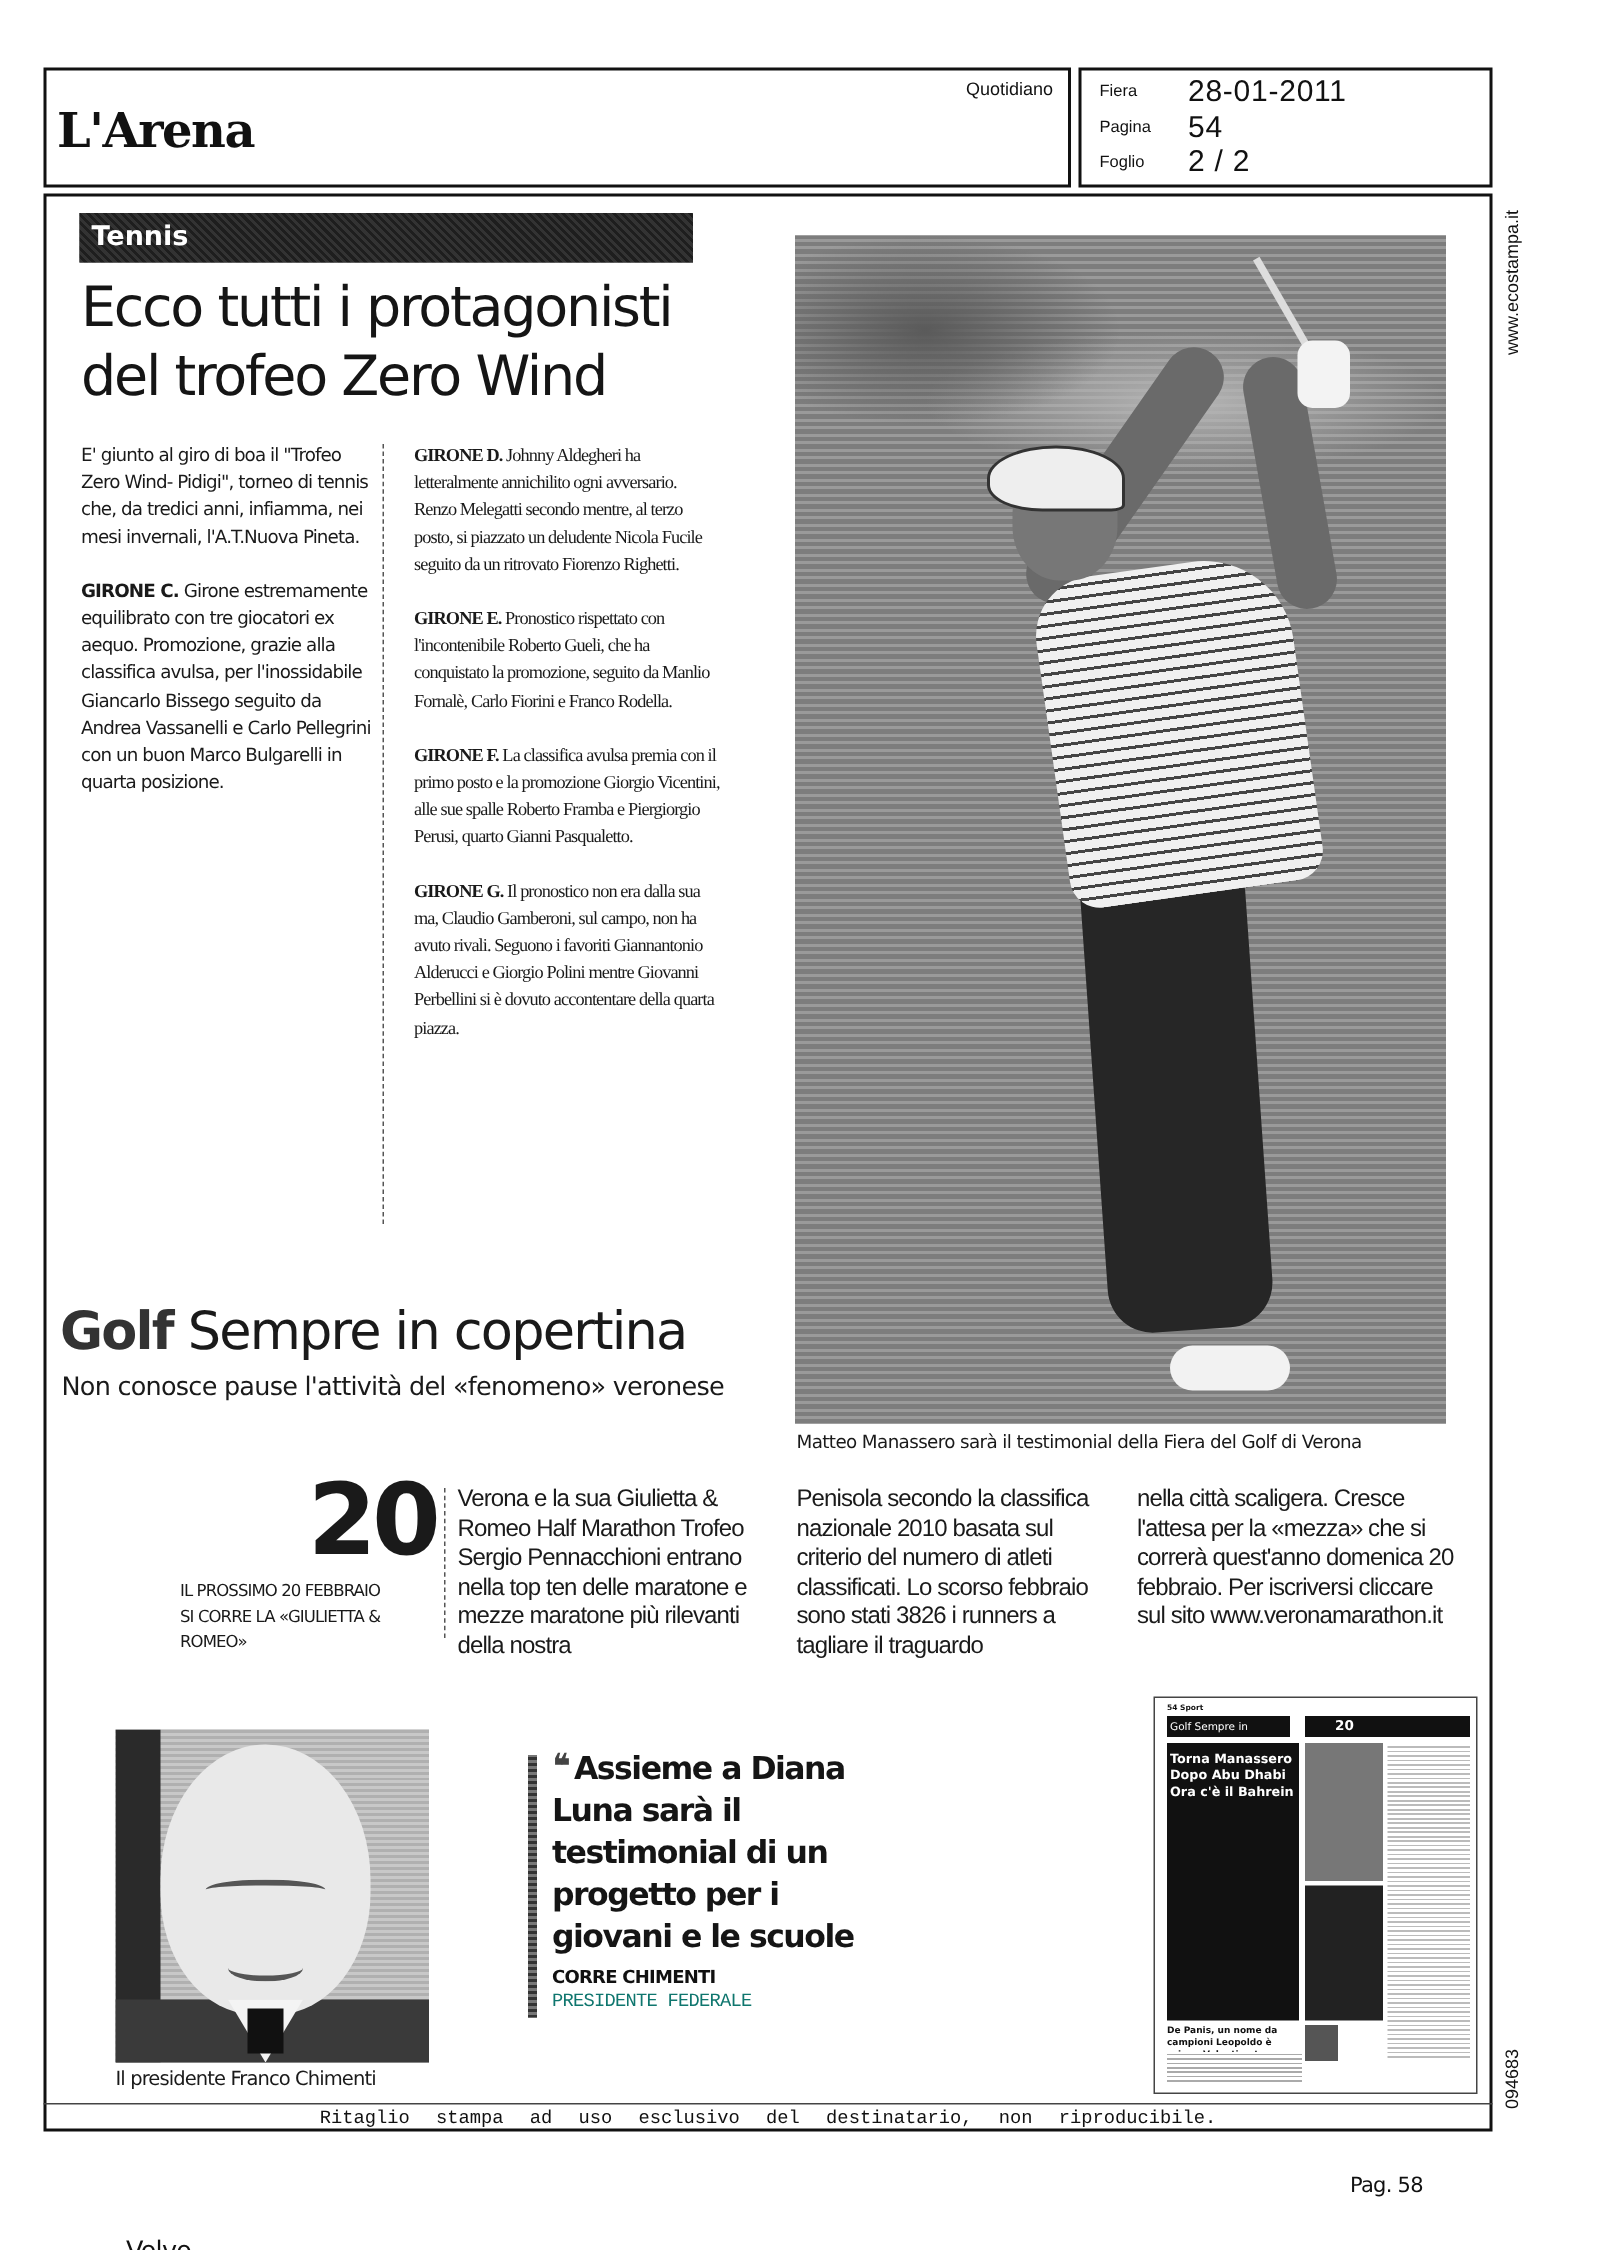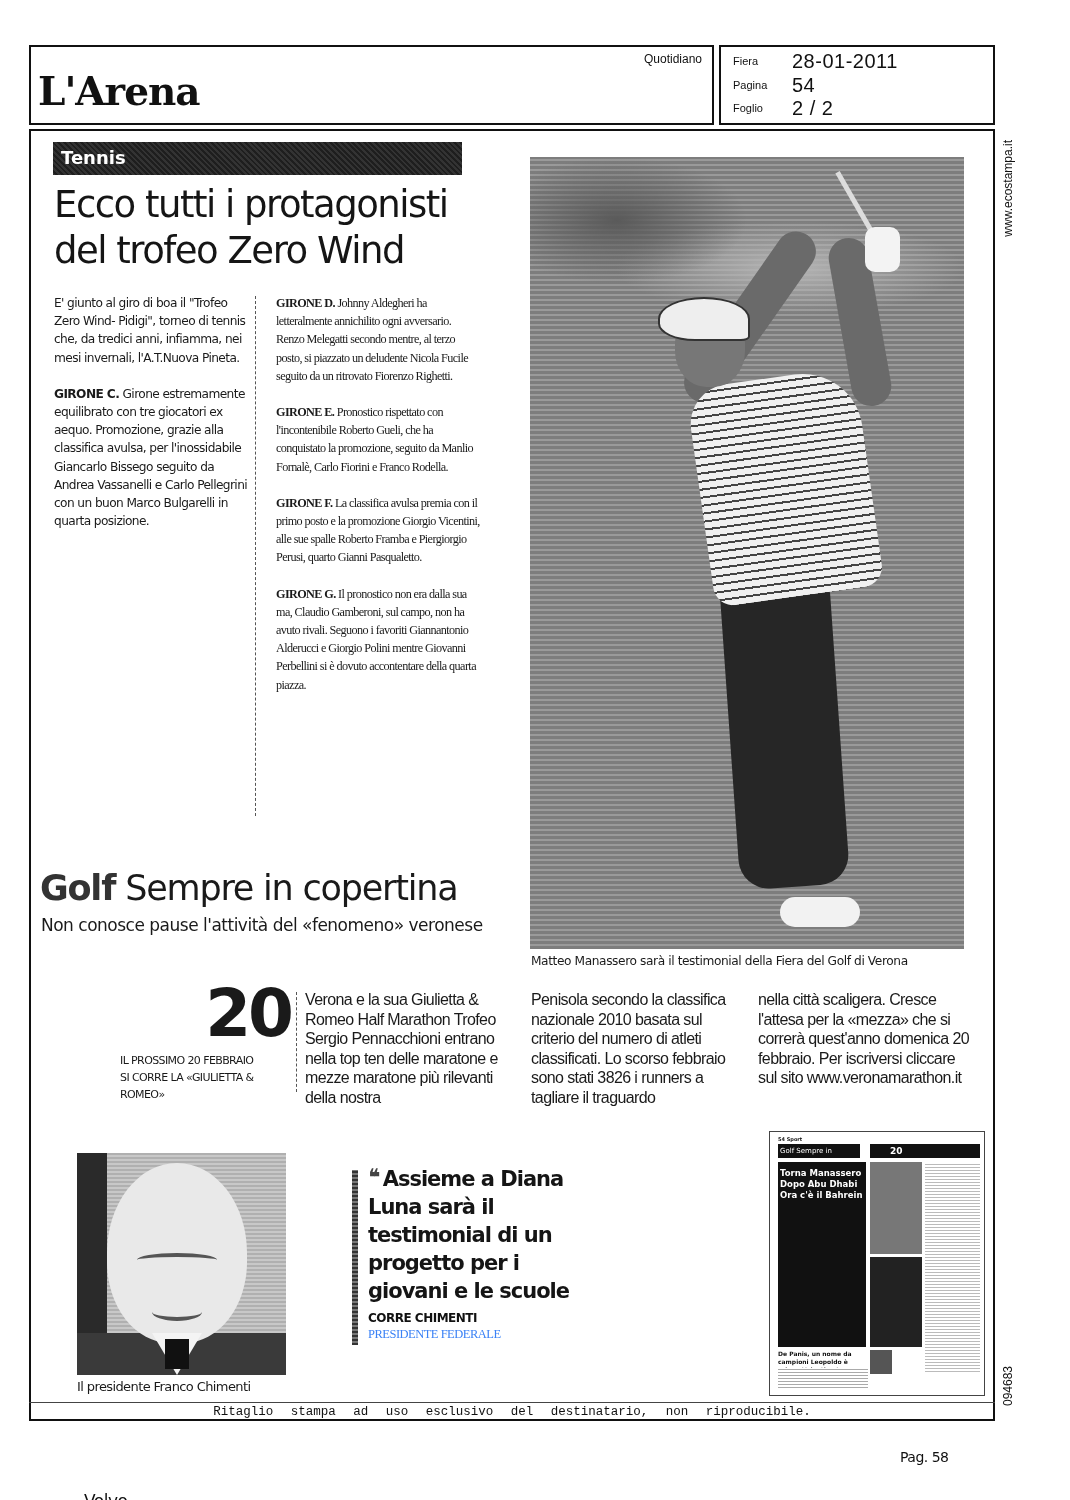--- a/index.html
+++ b/index.html
@@ -2,21 +2,21 @@
 <html><head>
 <meta charset="utf-8">
 <style>
   html, body { margin: 0; padding: 0; background: #ffffff; }
   body { width: 1070px; height: 1500px; position: relative; overflow: hidden; font-family: "DejaVu Sans", sans-serif; color: #111; }
   .abs { position: absolute; }
 
   
   .hdr-left { left: 29px; top: 45px; width: 685px; height: 80px; border: 2px solid #111; box-sizing: border-box; }
   .hdr-right { left: 719px; top: 45px; width: 276px; height: 80px; border: 2px solid #111; box-sizing: border-box; }
-  .logo { left: 38px; top: 68px; font-family: "DejaVu Serif", serif; font-weight: bold; font-size: 39px; letter-spacing: -1px; color: #111; }
+  .logo { left: 38px; top: 68px; font-family: "DejaVu Serif", serif; font-weight: bold; font-size: 32px; letter-spacing: -1px; color: #111; }
   .quot { left: 644px; top: 52px; font-family: "Liberation Sans", sans-serif; font-size: 12px; }
   .meta-lbl { font-family: "Liberation Sans", sans-serif; font-size: 11px; }
   .meta-val { font-family: "Liberation Sans", sans-serif; font-size: 20px; letter-spacing: 0.5px; }
 
   
   .main-frame { left: 29px; top: 129px; width: 966px; height: 1292px; border: 2px solid #111; box-sizing: border-box; }
   .vert-site { left: 1001px; top: 140px; writing-mode: vertical-rl; transform: rotate(180deg); font-family: "Liberation Sans", sans-serif; font-size: 12px; }
   .vert-code { left: 1001px; top: 1366px; writing-mode: vertical-rl; transform: rotate(180deg); font-family: "Liberation Sans", sans-serif; font-size: 12px; }
 
   
@@ -73,21 +73,21 @@
   .p-suit { left: 0; top: 180px; width: 209px; height: 60px; background: #3a3a3a; }
   .p-collar { left: 75px; top: 180px; width: 50px; height: 42px; background: #f4f4f4; clip-path: polygon(0 0, 100% 0, 50% 100%); }
   .p-tie { left: 88px; top: 186px; width: 24px; height: 30px; background: #111; }
   .portrait-cap { left: 77px; top: 1379px; font-family: "DejaVu Sans", sans-serif; font-size: 13px; letter-spacing: -0.6px; color: #1a1a1a; }
 
   
   .quote-bar { left: 352px; top: 1170px; width: 6px; height: 175px; background: #555; background-image: repeating-linear-gradient(0deg, #333 0 2px, #777 2px 4px); }
   .quote-text { left: 368px; top: 1164px; width: 210px; font-family: "DejaVu Sans", sans-serif; font-weight: bold; font-size: 21px; line-height: 28px; letter-spacing: -1px; color: #151515; }
   .quote-mark { font-size: 24px; letter-spacing: -4px; color: #444; margin-right: 6px; }
   .quote-name { left: 368px; top: 1311px; font-family: "DejaVu Sans", sans-serif; font-weight: bold; font-size: 12px; letter-spacing: -0.5px; }
-  .quote-role { left: 368px; top: 1327px; font-family: Liberation Serif, serif; font-size: 12.5px; letter-spacing: -0.5px; color: #3b82f6; }
+  .quote-role { left: 368px; top: 1327px; font-family: Liberation Mono, monospace; font-size: 12.5px; letter-spacing: -0.5px; color: #0f766e; }
 
   
   .thumb { left: 769px; top: 1131px; width: 216px; height: 265px; border: 1.5px solid #444; background: #fff; box-sizing: border-box; overflow: hidden; }
   .t-head { left: 8px; top: 4px; font-size: 5px; font-weight: bold; }
   .t-bar { left: 8px; top: 12px; width: 80px; height: 14px; background: #111; color: #fff; font-size: 7px; line-height: 14px; padding-left: 2px; }
   .t-20 { left: 100px; top: 12px; width: 110px; height: 14px; background: #111; color: #fff; font-size: 9px; font-weight: bold; line-height: 14px; padding-left: 20px; box-sizing: border-box; }
   .t-main { left: 8px; top: 30px; width: 88px; height: 185px; background: #111; }
   .t-main-h { left: 10px; top: 36px; width: 84px; color: #fff; font-weight: bold; font-size: 8.5px; line-height: 11px; }
   .t-photo { left: 100px; top: 30px; width: 52px; height: 92px; background: #777; }
   .t-box2 { left: 100px; top: 125px; width: 52px; height: 90px; background: #222; }

